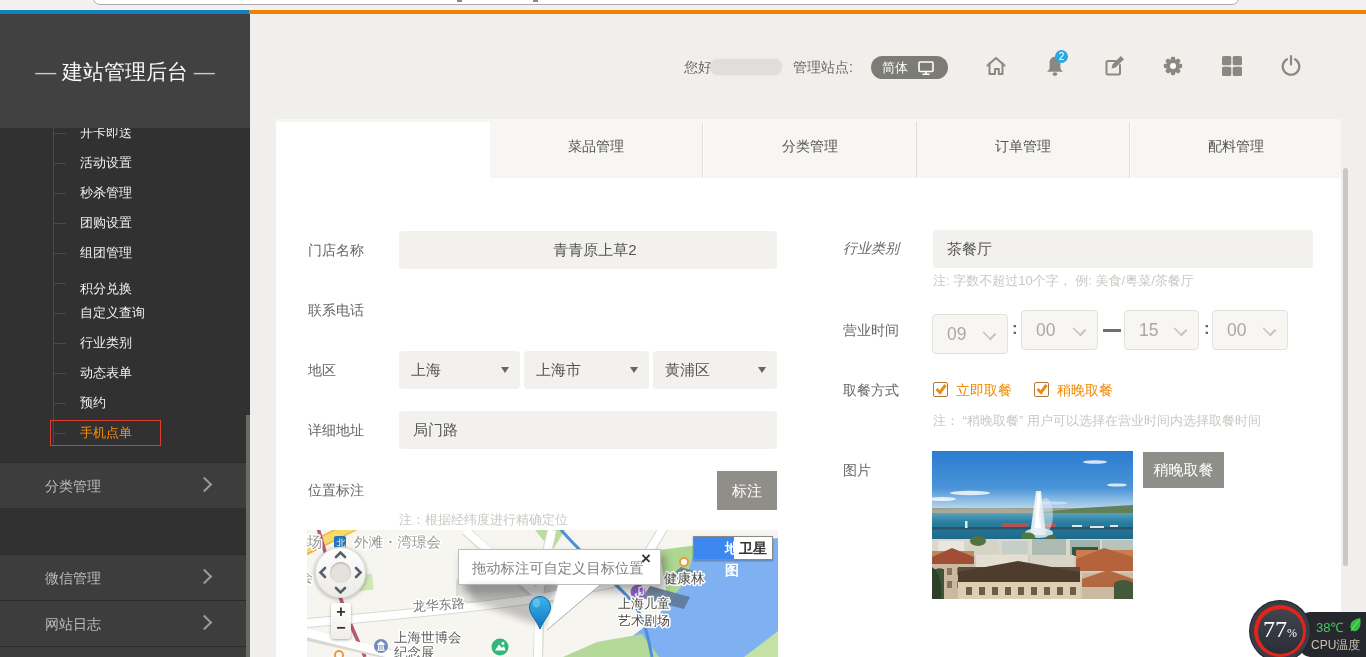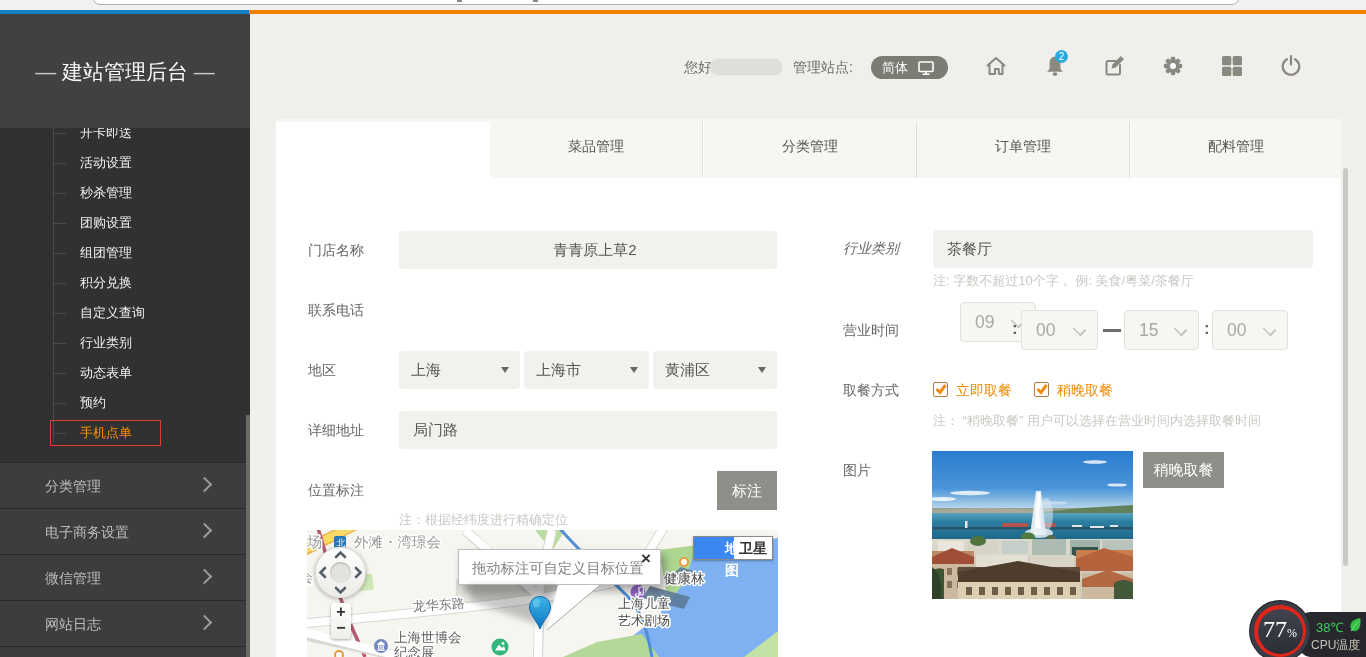--- a/index.html
+++ b/index.html
@@ -33,37 +33,36 @@
   <div class="sm" style="top:104px;">开卡即送</div>
     <div class="tick" style="top:119px;"></div>
   <div class="sm" style="top:134px;">活动设置</div>
     <div class="tick" style="top:149px;"></div>
   <div class="sm" style="top:164px;">秒杀管理</div>
     <div class="tick" style="top:179px;"></div>
   <div class="sm" style="top:194px;">团购设置</div>
     <div class="tick" style="top:209px;"></div>
   <div class="sm" style="top:224px;">组团管理</div>
     <div class="tick" style="top:239px;"></div>
-  <div class="sm" style="top:254px;">积分兑换</div>
+  <div class="sm" style="top:260px;">积分兑换</div>
     <div class="tick" style="top:269px;"></div>
   <div class="sm" style="top:284px;">自定义查询</div>
     <div class="tick" style="top:299px;"></div>
   <div class="sm" style="top:314px;">行业类别</div>
     <div class="tick" style="top:329px;"></div>
   <div class="sm" style="top:344px;">动态表单</div>
     <div class="tick" style="top:359px;"></div>
   <div class="sm" style="top:374px;">预约</div>
     <div class="tick" style="top:389px;"></div>
   <div class="sm" style="top:404px;color:#ff8f00;">手机点单</div>
     <div class="tick" style="top:419px;"></div>
 
   <div class="abs" style="left:50px;top:406px;width:111px;height:26px;border:1px solid #e03e2d;"></div>
 
   <div class="mm" style="top:448px;"><span>分类管理</span><i class="chev"></i></div>
-  <div class="mm" style="top:494px;"><span>电子商务设置</span><i class="chev"></i></div>
   <div class="mm" style="top:540px;"><span>微信管理</span><i class="chev"></i></div>
   <div class="mm" style="top:586px;"><span>网站日志</span><i class="chev"></i></div>
   <div class="mm" style="top:632px;height:11px;border-top:1px solid #2a2a2a;"></div>
 
   <div class="abs" style="left:246px;top:401px;width:4px;height:243px;background:#6b6a63;"></div>
 </div>
 
 <div class="abs" style="left:684px;top:59px;font-size:14px;color:#6b6a65;">您好</div>
 <div class="abs" style="left:710px;top:59px;width:72px;height:16px;background:#dfdeda;border-radius:8px;box-shadow:0 0 2px #dfdeda;"></div>
 <div class="abs" style="left:793px;top:59px;font-size:14px;color:#6b6a65;">管理站点:</div>
@@ -256,21 +255,21 @@
           </linearGradient>
         </defs>
       <path d="M14 36 C10 26 3.5 21.5 3.5 14 A10.5 10.5 0 1 1 24.5 14 C24.5 21.5 18 26 14 36 Z" fill="url(#png)" stroke="#0a6aae" stroke-width="1"></path>
       <ellipse cx="10.5" cy="10" rx="3.5" ry="4.5" fill="#7fd4f2" opacity="0.55"></ellipse>
     </svg>
   </div>
   <div class="lbl" style="left:567px;top:118px;font-style:italic;">行业类别</div>
   <div class="inp" style="left:657px;top:108px;width:380px;"><span>茶餐厅</span></div>
   <div class="note" style="left:657px;top:151px;">注: 字数不超过10个字， 例: 美食/粤菜/茶餐厅</div>
   <div class="lbl" style="left:567px;top:200px;">营业时间</div>
-  <div class="tsel" style="left:656px;top:180px;margin-left:28px;"><span>09</span><i class="tchev"></i></div>
+  <div class="tsel" style="left:656px;top:192px;"><span>09</span><i class="tchev"></i></div>
   <div class="abs" style="left:736px;top:197px;font-size:17px;color:#666;font-weight:bold;">:</div>
   <div class="tsel" style="left:745px;top:188px;width:77px;"><span>00</span><i class="tchev"></i></div>
   <div class="abs" style="left:827px;top:207px;width:18px;height:2.6px;background:#6e6e6e;"></div>
   <div class="tsel" style="left:848px;top:188px;width:75px;"><span>15</span><i class="tchev"></i></div>
   <div class="abs" style="left:928px;top:197px;font-size:17px;color:#666;font-weight:bold;">:</div>
   <div class="tsel" style="left:936px;top:188px;"><span>00</span><i class="tchev"></i></div>
   <div class="lbl" style="left:567px;top:260px;">取餐方式</div>
   <div class="cbx" style="left:657px;top:260px;">
       <svg width="12" height="12" viewBox="0 0 12 12">
         <path d="M1.5 6 L5 9.5 L10.5 2" stroke="#ef8a12" stroke-width="3" fill="none"></path>

